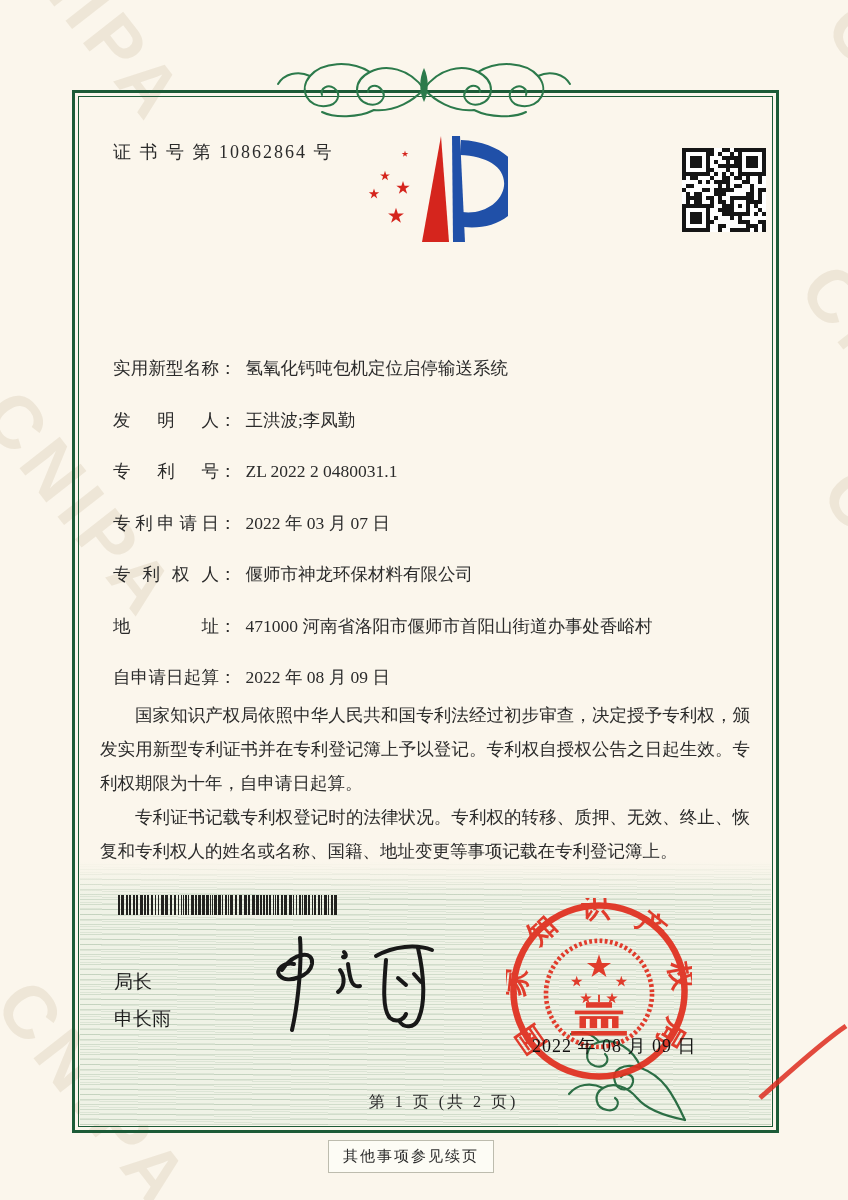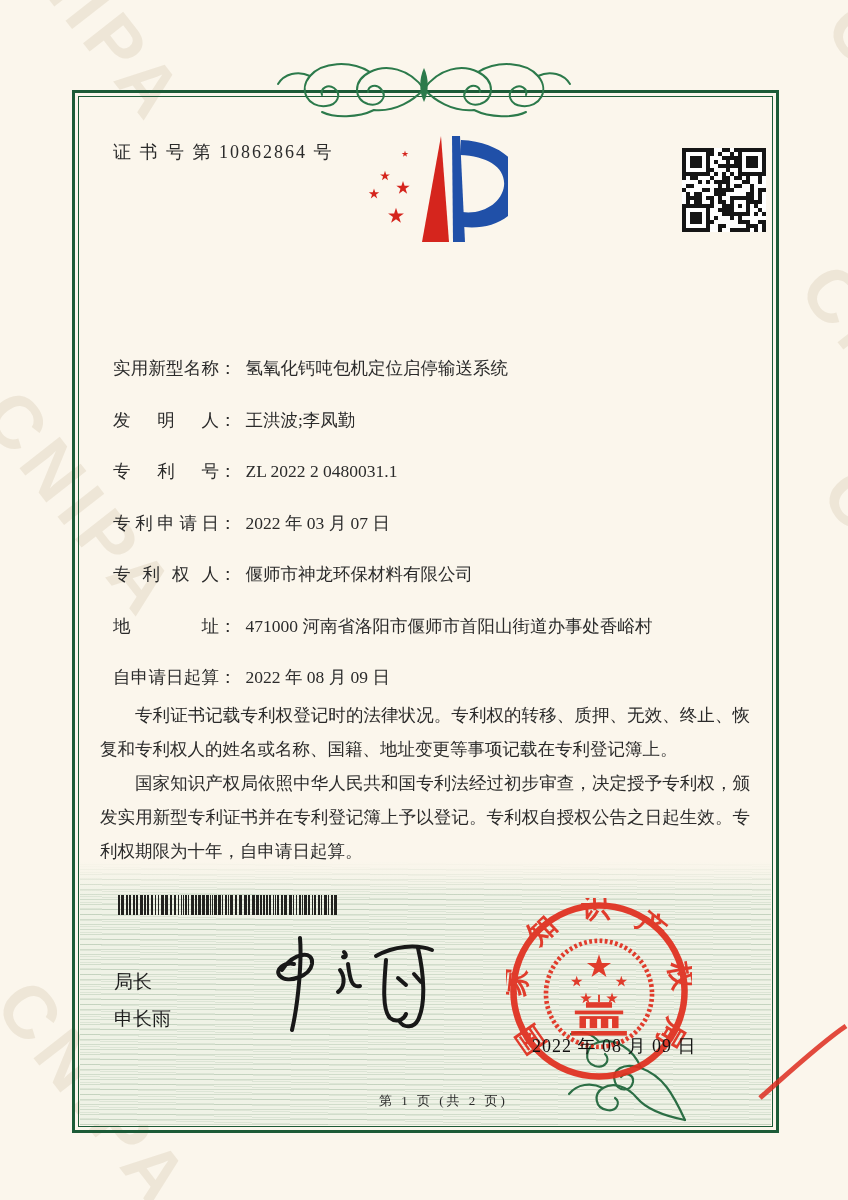--- a/index.html
+++ b/index.html
@@ -56,21 +56,21 @@
   .gap { background:transparent; }
   .signer-title { position:absolute; left:114px; top:969px; font-size:19px;
     font-family:"Liberation Sans","DejaVu Sans",sans-serif; color:#1d1d1d; }
   .signer-name { position:absolute; left:114px; top:1006px; font-size:19px;
     font-family:"Liberation Sans","DejaVu Sans",sans-serif; color:#1d1d1d; }
   .signature { position:absolute; left:248px; top:926px; }
   .seal { position:absolute; left:506px; top:898px; width:186px; height:186px; opacity:.93; z-index:5; }
   .seal-date { position:absolute; left:532px; top:1034px; font-size:18px; letter-spacing:1px;
     color:#101010; z-index:6; white-space:nowrap; }
   .page-info { position:absolute; left:0; right:0; top:1092px; text-align:center;
-    font-size:13px; letter-spacing:3px; z-index:4;margin-left:39px; }
+    font-size:16px; letter-spacing:3px; z-index:4;margin-left:39px; }
   .cont-box { position:absolute; left:328px; top:1140px; border:1px solid #bdbcae;
     background:#fdfcf5; padding:6px 14px; font-size:15px; letter-spacing:2px; }
   
   .top-ornament { position:absolute; left:50%; top:56px; transform:translateX(-50%); z-index:2; }
   .corner-ornament { position:absolute; left:553px; top:1024px; z-index:2; }
   .red-swoosh { position:absolute; left:756px; top:1022px; z-index:3; }
 </style>
 </head>
 <body>
 
@@ -399,22 +399,22 @@
     </div>
     <div class="frow">
       <span class="flabel">地址</span><span class="fcolon">：</span><span class="fvalue">471000 河南省洛阳市偃师市首阳山街道办事处香峪村</span>
     </div>
     <div class="frow">
       <span class="flabel">自申请日起算</span><span class="fcolon">：</span><span class="fvalue">2022 年 08 月 09 日</span>
     </div>
   </div>
 
   <div class="paras">
+    <p>国家知识产权局依照中华人民共和国专利法经过初步审查，决定授予专利权，颁发实用新型专利证书并在专利登记簿上予以登记。专利权自授权公告之日起生效。专利权期限为十年，自申请日起算。</p>
     <p>专利证书记载专利权登记时的法律状况。专利权的转移、质押、无效、终止、恢复和专利权人的姓名或名称、国籍、地址变更等事项记载在专利登记簿上。</p>
-    <p>国家知识产权局依照中华人民共和国专利法经过初步审查，决定授予专利权，颁发实用新型专利证书并在专利登记簿上予以登记。专利权自授权公告之日起生效。专利权期限为十年，自申请日起算。</p>
   </div>
 
   <div class="barcode">
       <span class="bar" style="width: 2px;"></span>
       <span class="gap" style="width: 1px;"></span>
       <span class="bar" style="width: 3px;"></span>
       <span class="gap" style="width: 2px;"></span>
       <span class="bar" style="width: 2px;"></span>
       <span class="gap" style="width: 1px;"></span>
       <span class="bar" style="width: 2px;"></span>
@@ -581,14 +581,15 @@
     <g fill="#fbf6ec">
       <rect x="86" y="130" width="4" height="10"></rect>
       <rect x="98" y="130" width="4" height="10"></rect>
       <rect x="110" y="130" width="4" height="10"></rect>
     </g>
   </svg>
 
   <div class="seal-date">2022 年 08 月 09 日</div>
 
   <div class="page-info">第 1 页 (共 2 页)</div>
+  <div class="cont-box">其他事项参见续页</div>
 
 </div>
 
 </body></html>

